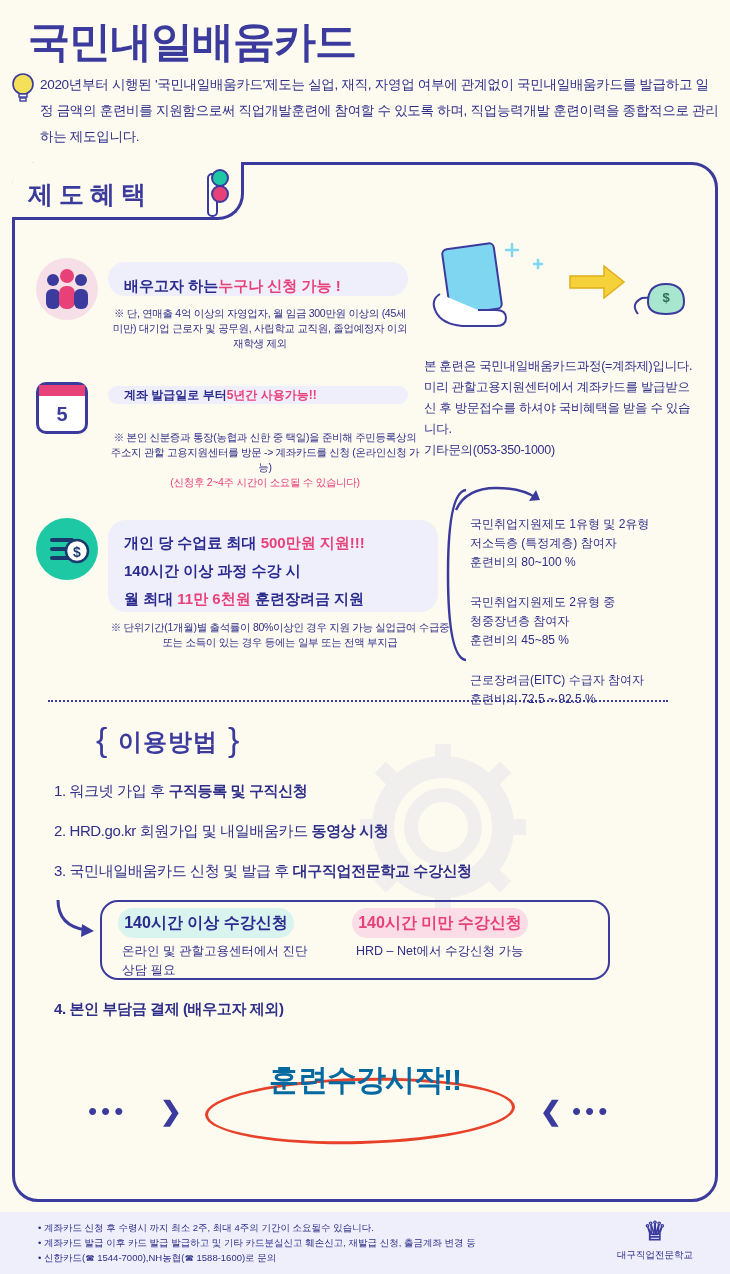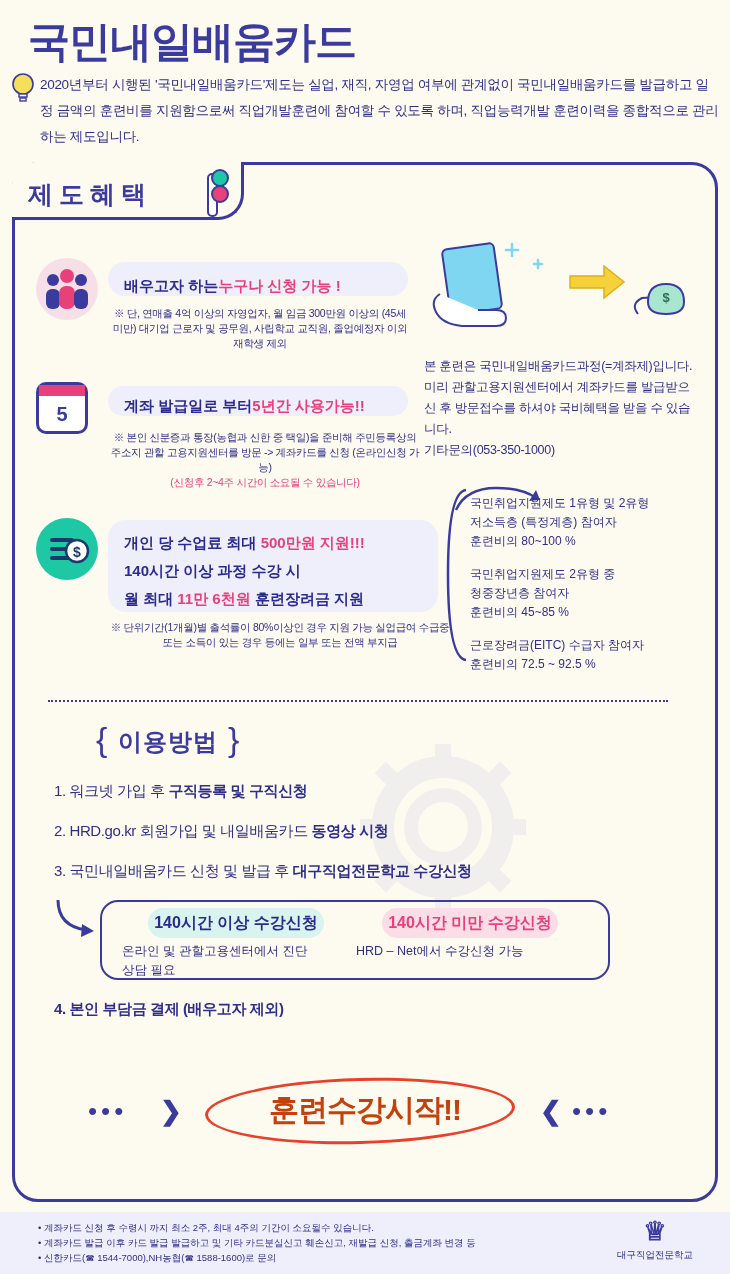--- a/index.html
+++ b/index.html
@@ -115,21 +115,21 @@
     border-radius: 50%;
   }
 
   
   .r1-icon { left: 36px; top: 258px; width: 62px; height: 62px; background: #f7dfe8; }
   .r1-pill { left: 108px; top: 262px; width: 300px; height: 34px; font-size: 15px; }
   .r1-note { left: 110px; top: 306px; width: 300px; }
 
   
   .r2-icon { left: 36px; top: 382px; width: 52px; height: 52px; border-radius: 10px; background: #fff; border: 3px solid #3b3b9e; }
-  .r2-pill { left: 108px; top: 386px; width: 300px; height: 30px; font-size: 15px; }
+  .r2-pill { left: 108px; top: 386px; width: 300px; height: 18px; font-size: 12px; }
   .r2-note { left: 110px; top: 430px; width: 310px; }
 
   
   .r3-icon { left: 36px; top: 518px; width: 62px; height: 62px; background: #1ec8a5; }
   .r3-pill { left: 108px; top: 520px; width: 330px; height: 92px; font-size: 15px; align-items: center; padding-top: 10px; line-height: 28px; }
   .r3-note { left: 110px; top: 620px; width: 340px; }
 
   
   .illus { position: absolute; left: 420px; top: 236px; width: 280px; height: 110px; }
 
@@ -146,21 +146,21 @@
 
   .bracket-list {
     position: absolute;
     left: 470px;
     top: 494px;
     width: 230px;
     font-size: 12px;
     line-height: 19px;
     color: #2f2f8a;
   }
-  .bracket-list .item { margin-bottom: 14px; }
+  .bracket-list .item { margin-bottom: 14px; margin-top: 21px; }
 
   .dashed-sep {
     position: absolute;
     left: 48px;
     top: 700px;
     width: 620px;
     border-top: 2px dotted #3b3b9e;
   }
 
   
@@ -215,45 +215,44 @@
     border-radius: 18px;
   }
   .box-title {
     position: absolute;
     border-radius: 16px;
     font-weight: bold;
     font-size: 16px;
     display: flex;
     align-items: center;
     justify-content: center;
-    margin-left: 30px;
   }
   .bt-left { left: 118px; top: 908px; width: 176px; height: 30px; background: #d9f3ee; color: #2b2b8f; }
   .bt-right { left: 352px; top: 908px; width: 176px; height: 30px; background: #fbdde8; color: #e8417a; }
   .box-desc { position: absolute; font-size: 12.5px; line-height: 19px; color: #2f2f8a; }
   .bd-left { left: 122px; top: 942px; width: 190px; }
   .bd-right { left: 356px; top: 942px; width: 210px; }
 
   .arrow-hook {
     position: absolute;
     left: 52px;
     top: 896px;
     width: 48px;
     height: 46px;
   }
 
   .final {
     position: absolute;
     left: 215px;
-    top: 1090px;
+    top: 1060px;
     width: 300px;
     text-align: center;
     font-size: 30px;
     font-weight: bold;
-    color: #c2410c;
+    color: #0369a1;
     letter-spacing: -1px;
   }
   .final-ellipse {
     position: absolute;
     left: 205px;
     top: 1078px;
     width: 310px;
     height: 66px;
     border: 3px solid #e8412a;
     border-radius: 50%;

